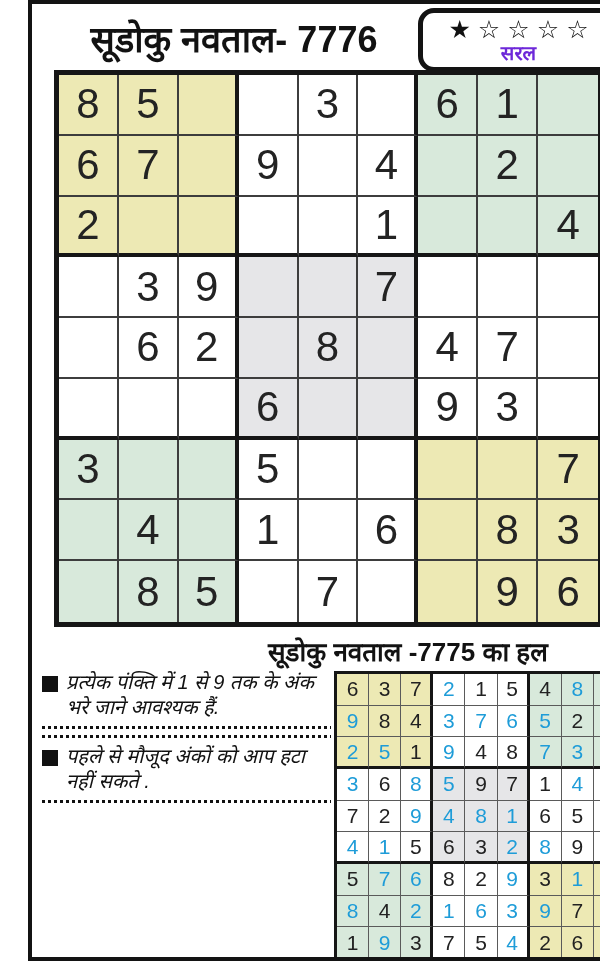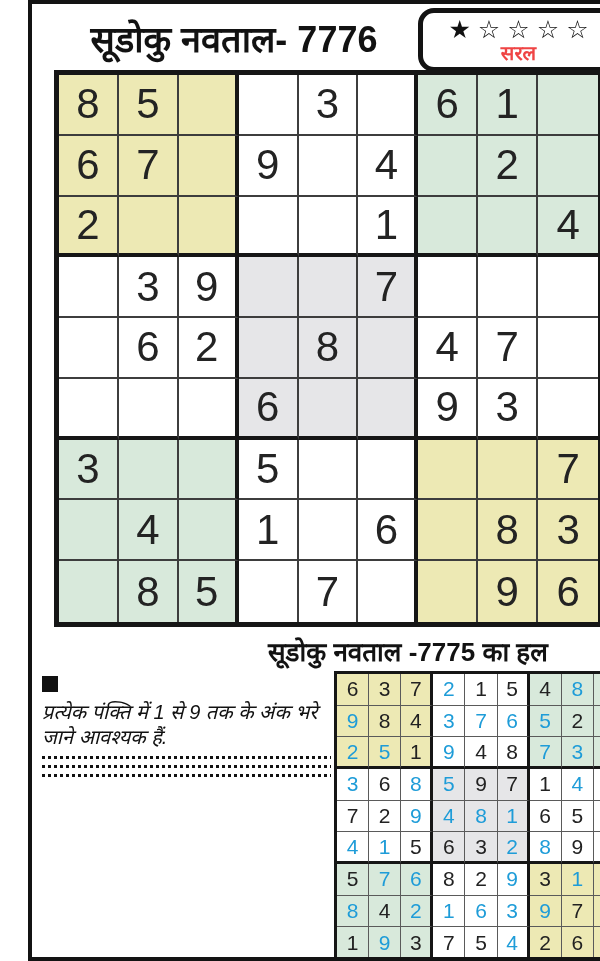--- a/index.html
+++ b/index.html
@@ -8,21 +8,21 @@
   .page { position:relative; width:600px; height:961px; background:#fff; border:4px solid #131313; overflow:hidden;margin-left:28px; }
 
   
   .title { position:absolute; left:24px; top:10px; width:356px; text-align:center;
            font-size:36px; font-weight:bold; color:#121212; white-space:nowrap; }
   .rating-box { position:absolute; left:386px; top:4px; width:201px; height:64px;
                 border:5px solid #131313; border-radius:16px; background:#fff;
                 display:flex; flex-direction:column; align-items:center; justify-content:center; }
   .stars { font-size:25px; line-height:1.05; letter-spacing:7px; color:#111; white-space:nowrap;
            padding-left:7px; }
-  .difficulty { font-size:20px; font-weight:bold; color:#ef4444; line-height:1.05; }
+  .difficulty { font-size:20px; font-weight:bold; color:#6d28d9; line-height:1.05; }
 
   
   .grid { display:grid; background:#fff; }
   .main-grid { position:absolute; left:22px; top:66px; width:549px; height:557px;
                border:5px solid #161616;
                grid-template-columns:repeat(9,1fr); grid-template-rows:repeat(9,1fr); }
   .main-grid .cell { display:flex; align-items:center; justify-content:center;
                      font-size:42px; color:#232323;
                      border-right:2px solid #3d3d3d; border-bottom:2px solid #3d3d3d; }
   .cell.br3 { border-right-width:4px; border-right-color:#161616; }
@@ -43,21 +43,21 @@
   .credit .square-icon { width:13px; height:13px; background:#111; flex:none; }
 
   
   .solution-title { position:absolute; left:236px; top:629px; width:366px; text-align:left;
                     font-size:26px; font-weight:bold; color:#121212; white-space:nowrap;
                     padding-right:6px; }
 
   
   .instructions { position:absolute; left:10px; top:666px; width:289px;
                   font-size:20px; font-style:italic; color:#111; line-height:1.27; }
-  .instr-item { display:flex; gap:8px;flex-direction:column; }
+  .instr-item { display:flex; gap:8px; }
   .instr-item .bullet { width:16px; height:16px; background:#111; flex:none; margin-top:6px; }
   .dotted { height:3px; margin:5px 0 6px;
             background-image:repeating-linear-gradient(90deg,#111 0 3px,transparent 3px 6px); }
 
   
   .solution-grid { position:absolute; left:302px; top:667px; width:295px; height:291px;
                    border:3px solid #161616;
                    grid-template-columns:repeat(9,1fr); grid-template-rows:repeat(9,1fr); }
   .solution-grid .cell { display:flex; align-items:center; justify-content:center;
                          font-size:21px; color:var(--given); 
@@ -173,20 +173,24 @@
 
   <div class="solution-title">सूडोकु नवताल -7775 का हल</div>
 
   <div id="instr-list" class="instructions">
       <div class="instr-item">
         <span class="bullet"></span>
         <span>प्रत्येक पंक्ति में 1 से 9 तक के अंक भरे जाने आवश्यक हैं.</span>
       </div>
       <div class="dotted"></div>
       <div class="dotted"></div>
+      <div class="instr-item">
+        <span class="bullet"></span>
+        <span>पहले से मौजूद अंकों को आप हटा नहीं सकते .</span>
+      </div>
       <div class="dotted"></div>
     </div>
 
   <div id="solution-grid" class="grid solution-grid">
       <div class="cell tint-yellow">6</div>
       <div class="cell tint-yellow">3</div>
       <div class="cell tint-yellow br3">7</div>
       <div class="cell tint-white solved">2</div>
       <div class="cell tint-white">1</div>
       <div class="cell tint-white br3">5</div>

